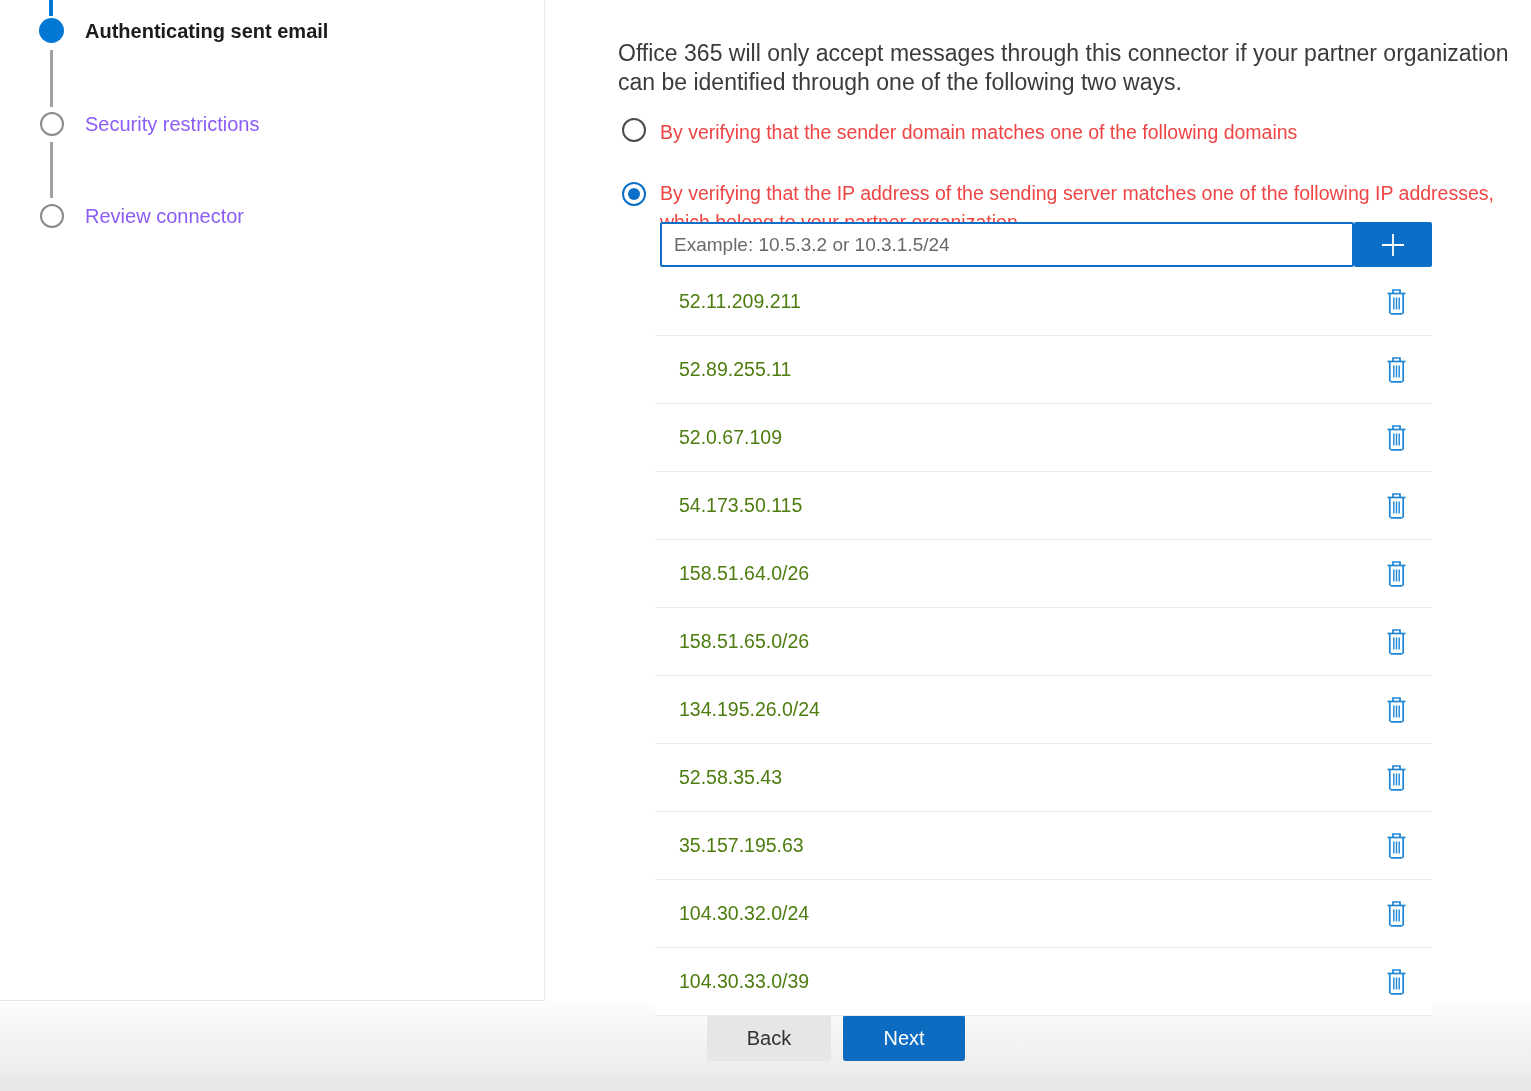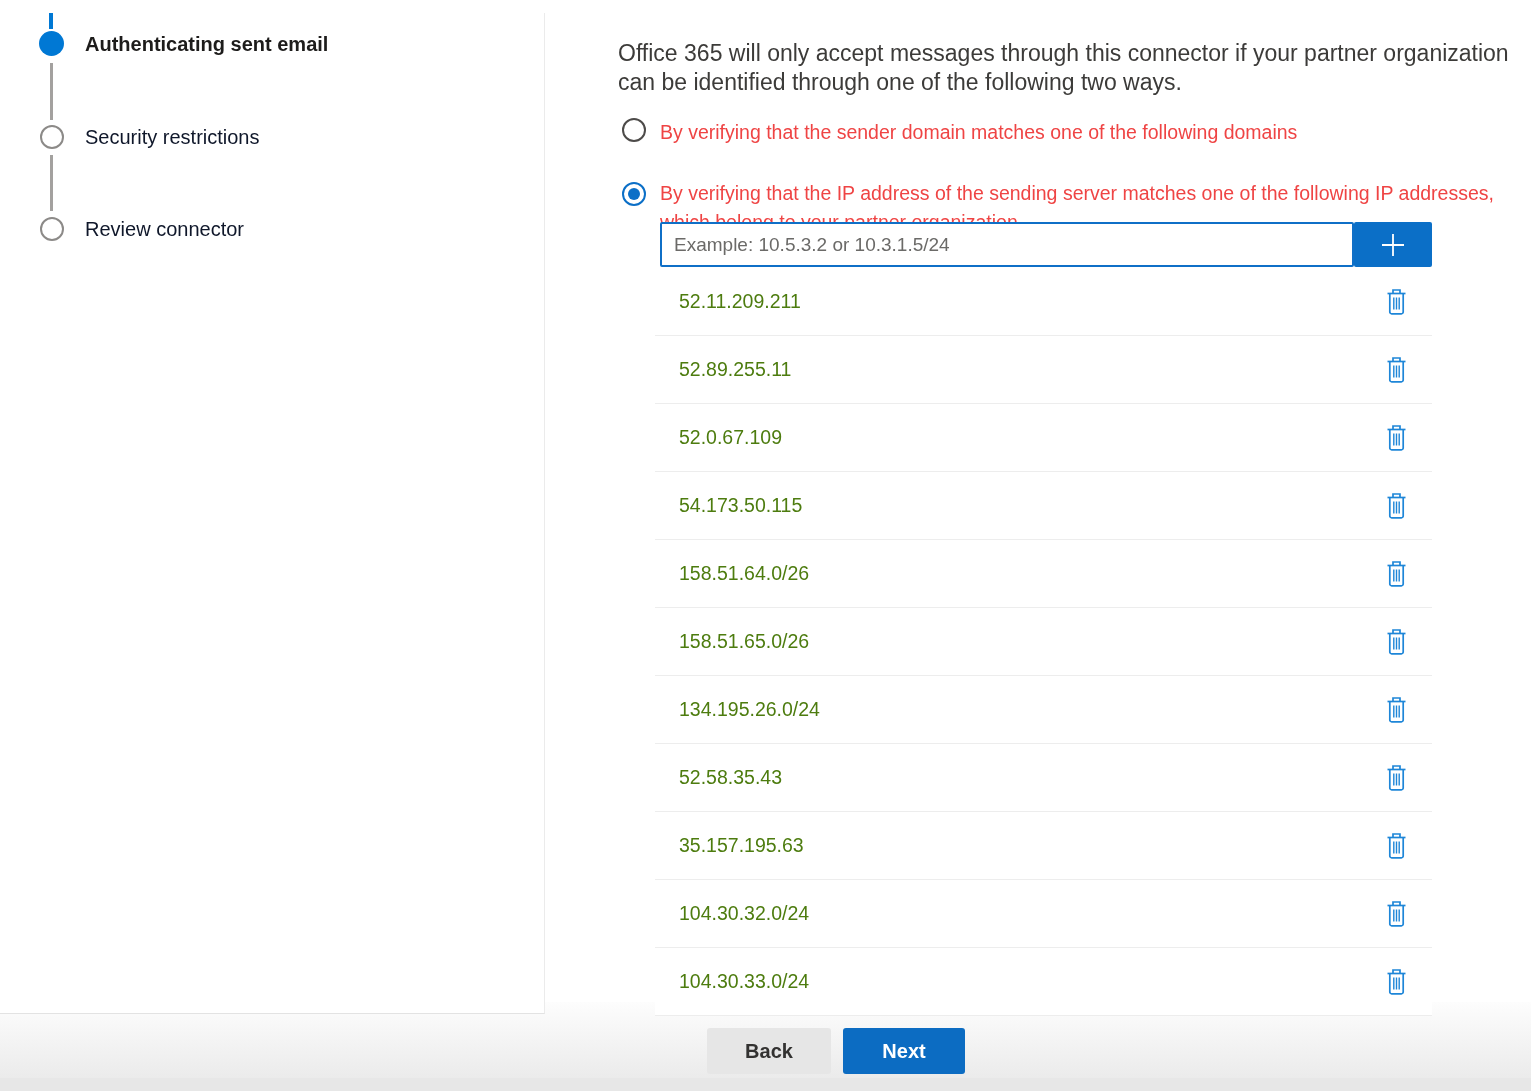--- a/index.html
+++ b/index.html
@@ -13,41 +13,40 @@
   }
   
   .steps-panel {
     position: absolute; left: 0; top: 0;
     width: 545px; height: 1001px;
     background: #fff;
     border-right: 1px solid #ebebeb;
     border-bottom: 1px solid #e3e3e3;
     z-index: 2;
     box-sizing: border-box;
-    margin-top: 13px;
   }
   .conn { position: absolute; left: 50px; width: 3px; background: #a3a19f; }
   .conn.prev { left: 49px; width: 4px; top: 0; height: 16px; background: #0078d4; }
   .conn.c1 { top: 50px; height: 57px; }
   .conn.c2 { top: 142px; height: 56px; }
   .step-dot {
     position: absolute; left: 39px; top: 18px;
     width: 25px; height: 25px; border-radius: 50%;
     background: #0078d4;
   }
   .step-ring {
     position: absolute; left: 40px;
     width: 20px; height: 20px; border-radius: 50%;
     background: #fff; border: 2px solid #8c8a88;
   }
   .step-ring.r2 { top: 112px; }
   .step-ring.r3 { top: 204px; }
   .step-label {
     position: absolute; left: 85px;
-    font-size: 20px; line-height: 26px; color: #0f172a;
+    font-size: 20px; line-height: 26px; color: #8b5cf6;
     white-space: nowrap;
   }
   .step-label.active { top: 18px; font-weight: 700; color: #1d1c1b; }
   .step-label.s2 { top: 111px; }
   .step-label.s3 { top: 203px; }
 
   
   .intro {
     position: absolute; left: 618px; top: 16px; width: 912px;
     font-size: 23px; line-height: 29px; color: #3c3b39;
@@ -112,24 +111,24 @@
   }
 
   
   .footer {
     position: absolute; left: 0; top: 1002px;
     width: 1531px; height: 76px;
     background: linear-gradient(180deg, #fdfdfd 0%, #f3f3f3 55%, #ebebeb 100%);
     z-index: 1;
   }
   .footer .btn {
-    position: absolute; top: 26px; height: 46px;
+    position: absolute; top: 13px; height: 46px;
     border: none; border-radius: 3px;
     font-family: "Liberation Sans", sans-serif;
-    font-size: 20px; font-weight: 700;
+    font-size: 20px; font-weight: 400;
     cursor: pointer;
   }
   .btn.back { left: 707px; width: 124px; background: #e6e6e6; color: #333231; }
   .btn.next { left: 843px; width: 122px; background: #0c6cc2; color: #ffffff; }
   .bottom-strip {
     position: absolute; left: 0; top: 1078px;
     width: 1531px; height: 13px;
     background: #e7e7e7; z-index: 3;
   }
 </style>
@@ -306,21 +305,21 @@
           <path d="M8 5 V2 H15 V5"></path>
           <path d="M2.5 5.5 H20.5"></path>
           <path d="M4.8 5.5 V24 a1.8 1.8 0 0 0 1.8 1.8 h9.8 a1.8 1.8 0 0 0 1.8 -1.8 V5.5"></path>
           <path d="M8.8 9.5 V21.5 M11.5 9.5 V21.5 M14.2 9.5 V21.5" stroke-width="1.4"></path>
         </g>
       </svg>
     </button>
   </div>
 
   <div class="ip-row">
-    <span class="ip-value">104.30.33.0/24</span>
+    <span class="ip-value">104.30.33.0/39</span>
     <button class="trash-btn">
       <svg width="23" height="28" viewBox="0 0 23 28">
         <g stroke="#1e86d8" stroke-width="1.7" fill="none">
           <path d="M8 5 V2 H15 V5"></path>
           <path d="M2.5 5.5 H20.5"></path>
           <path d="M4.8 5.5 V24 a1.8 1.8 0 0 0 1.8 1.8 h9.8 a1.8 1.8 0 0 0 1.8 -1.8 V5.5"></path>
           <path d="M8.8 9.5 V21.5 M11.5 9.5 V21.5 M14.2 9.5 V21.5" stroke-width="1.4"></path>
         </g>
       </svg>
     </button>

